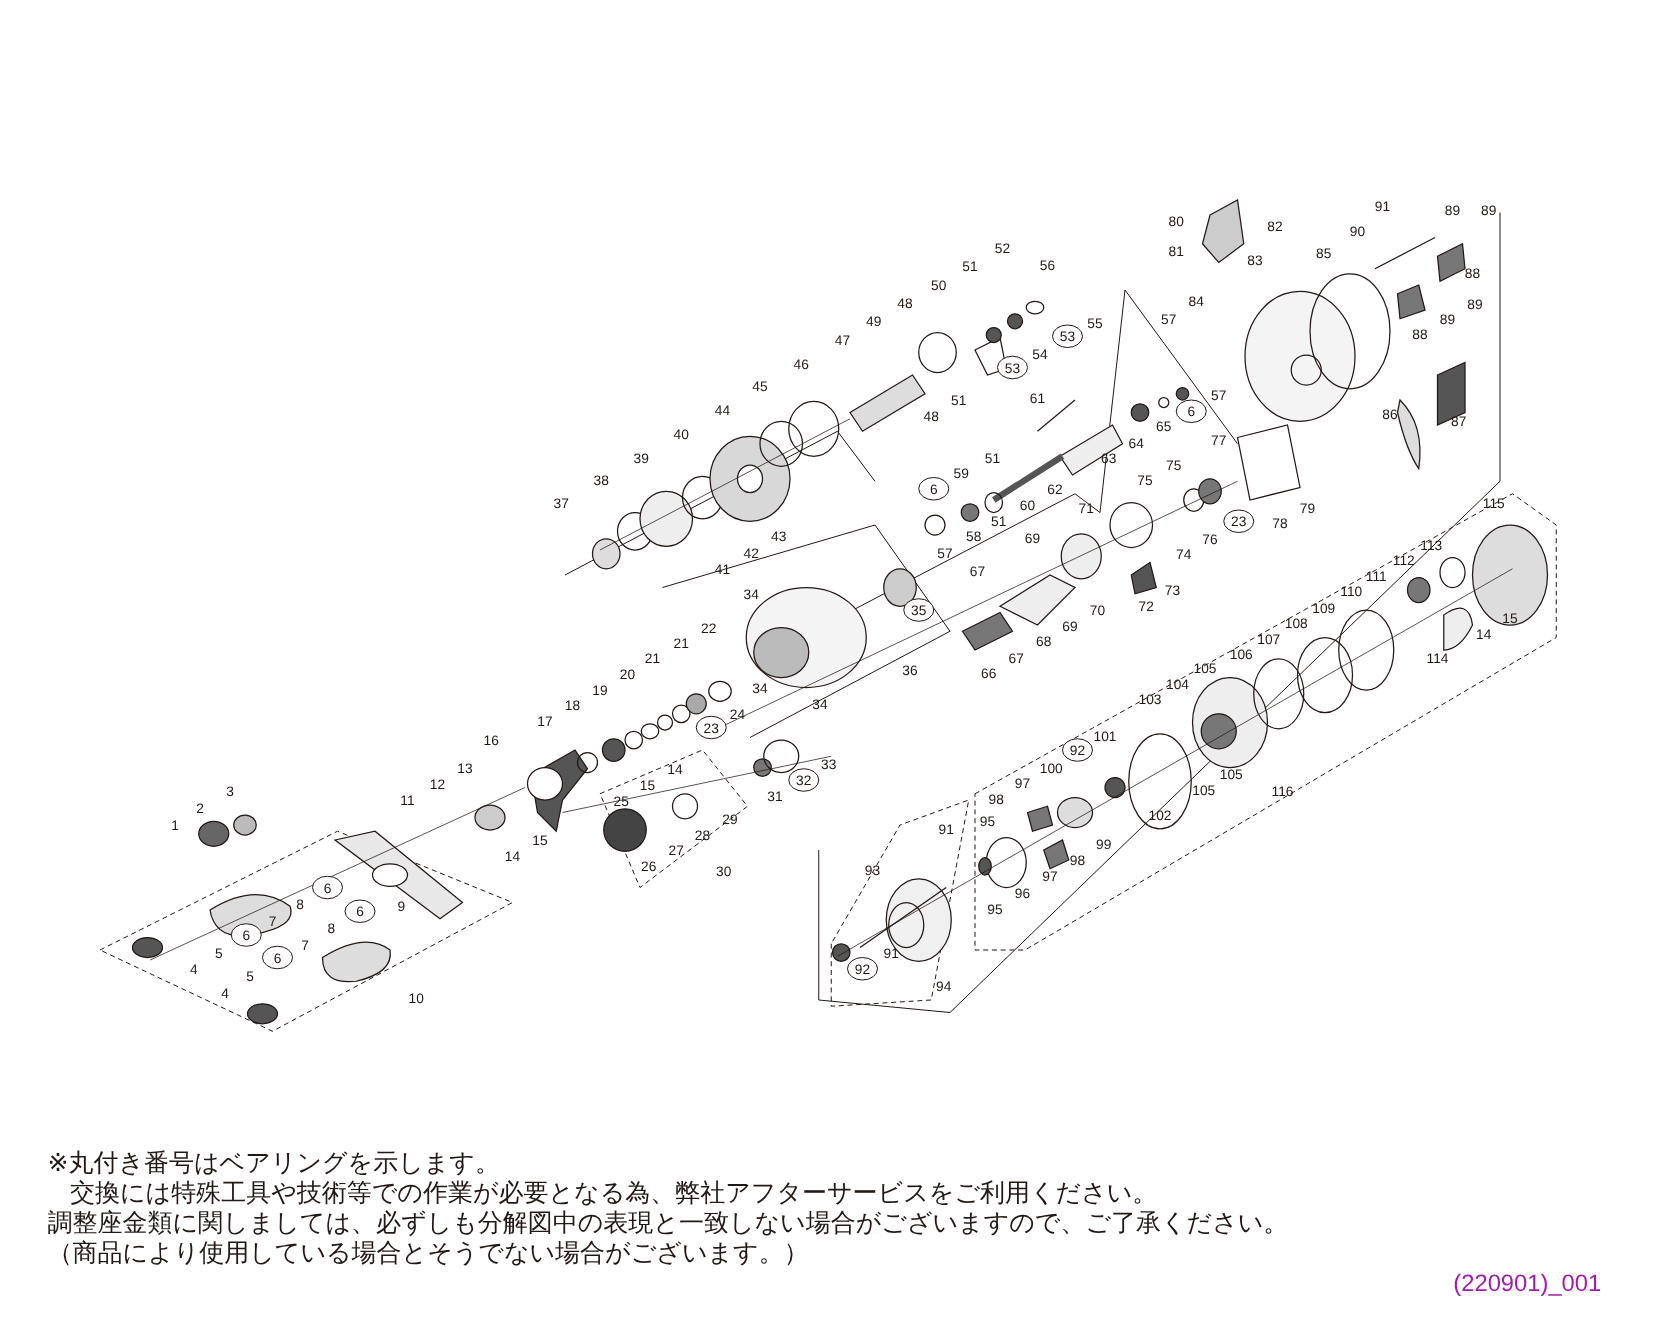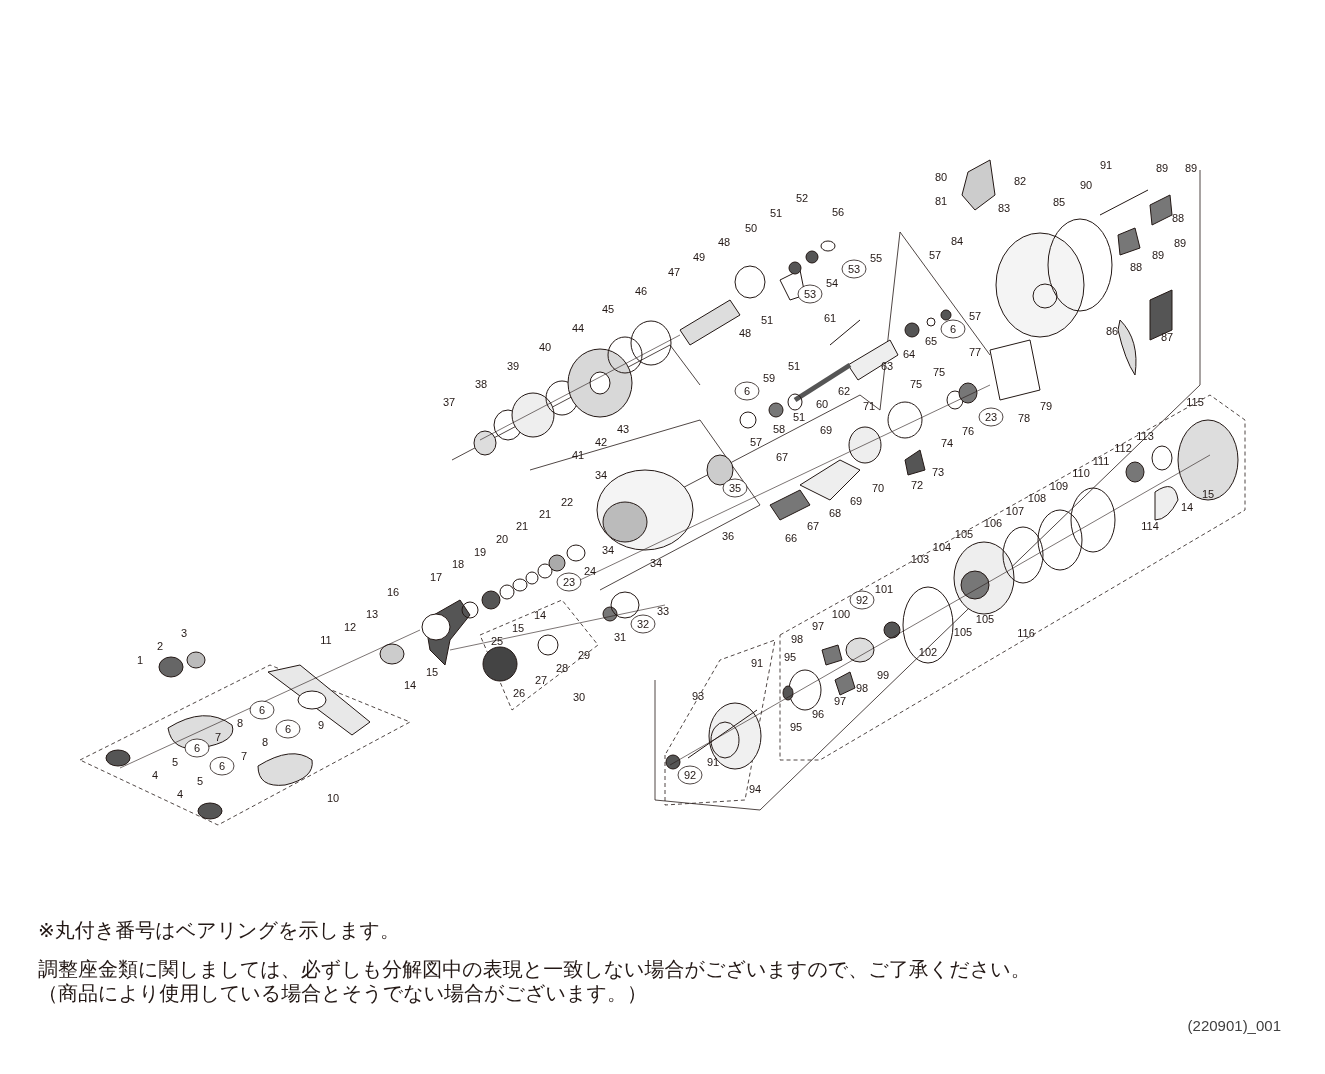--- a/index.html
+++ b/index.html
@@ -2,22 +2,22 @@
 <html><head>
 <meta charset="utf-8">
 <style>
   html, body { margin:0; padding:0; background:#ffffff; }
   body { width:1325px; height:1074px; position:relative; overflow:hidden;
          font-family:"DejaVu Sans", "Liberation Sans", sans-serif; color:#231815; }
   #diagram { position:absolute; left:0; top:0; width:1325px; height:900px; }
   .lbl { font-family:"Liberation Sans", sans-serif; font-size:11px; fill:#231815; }
   .notes { position:absolute; left:38px; top:918px; font-size:20px; line-height:24px; color:#231815; }
   .notes .indent { padding-left:18px; }
-  .notes .gap { margin-top:15px; }
-  .code { position:absolute; right:44px; top:1017px; font-family:"Liberation Sans", sans-serif; font-size:15px; color:#404040; }
+  .notes .gap { margin-top:0; }
+  .code { position:absolute; right:44px; top:1017px; font-family:"Liberation Sans", sans-serif; font-size:19px; color:#a21caf; }
 </style>
 </head>
 <body>
 
 <svg id="diagram" viewBox="0 0 1325 900" xmlns="http://www.w3.org/2000/svg">
   <g fill="none" stroke="#231815" stroke-width="0.8">
 
     <polygon points="80,760 270,665 410,722 218,825" stroke-dasharray="4,3"></polygon>
 
     <polygon points="480,635 562,600 598,645 512,710" stroke-dasharray="4,3"></polygon>
@@ -645,17 +645,18 @@
         <text x="1208" y="498" text-anchor="middle" class="lbl">15</text>
       </g>
       <g>
         <text x="1026" y="637" text-anchor="middle" class="lbl">116</text>
       </g>
     </g>
 </svg>
 
 <div class="notes">
   <div>※丸付き番号はベアリングを示します。</div>
+  <div class="indent">交換には特殊工具や技術等での作業が必要となる為、弊社アフターサービスをご利用ください。</div>
   <div class="gap">調整座金類に関しましては、必ずしも分解図中の表現と一致しない場合がございますので、ご了承ください。</div>
   <div>（商品により使用している場合とそうでない場合がございます。）</div>
 </div>
 
 <div class="code">(220901)_001</div>
 
 </body></html>

